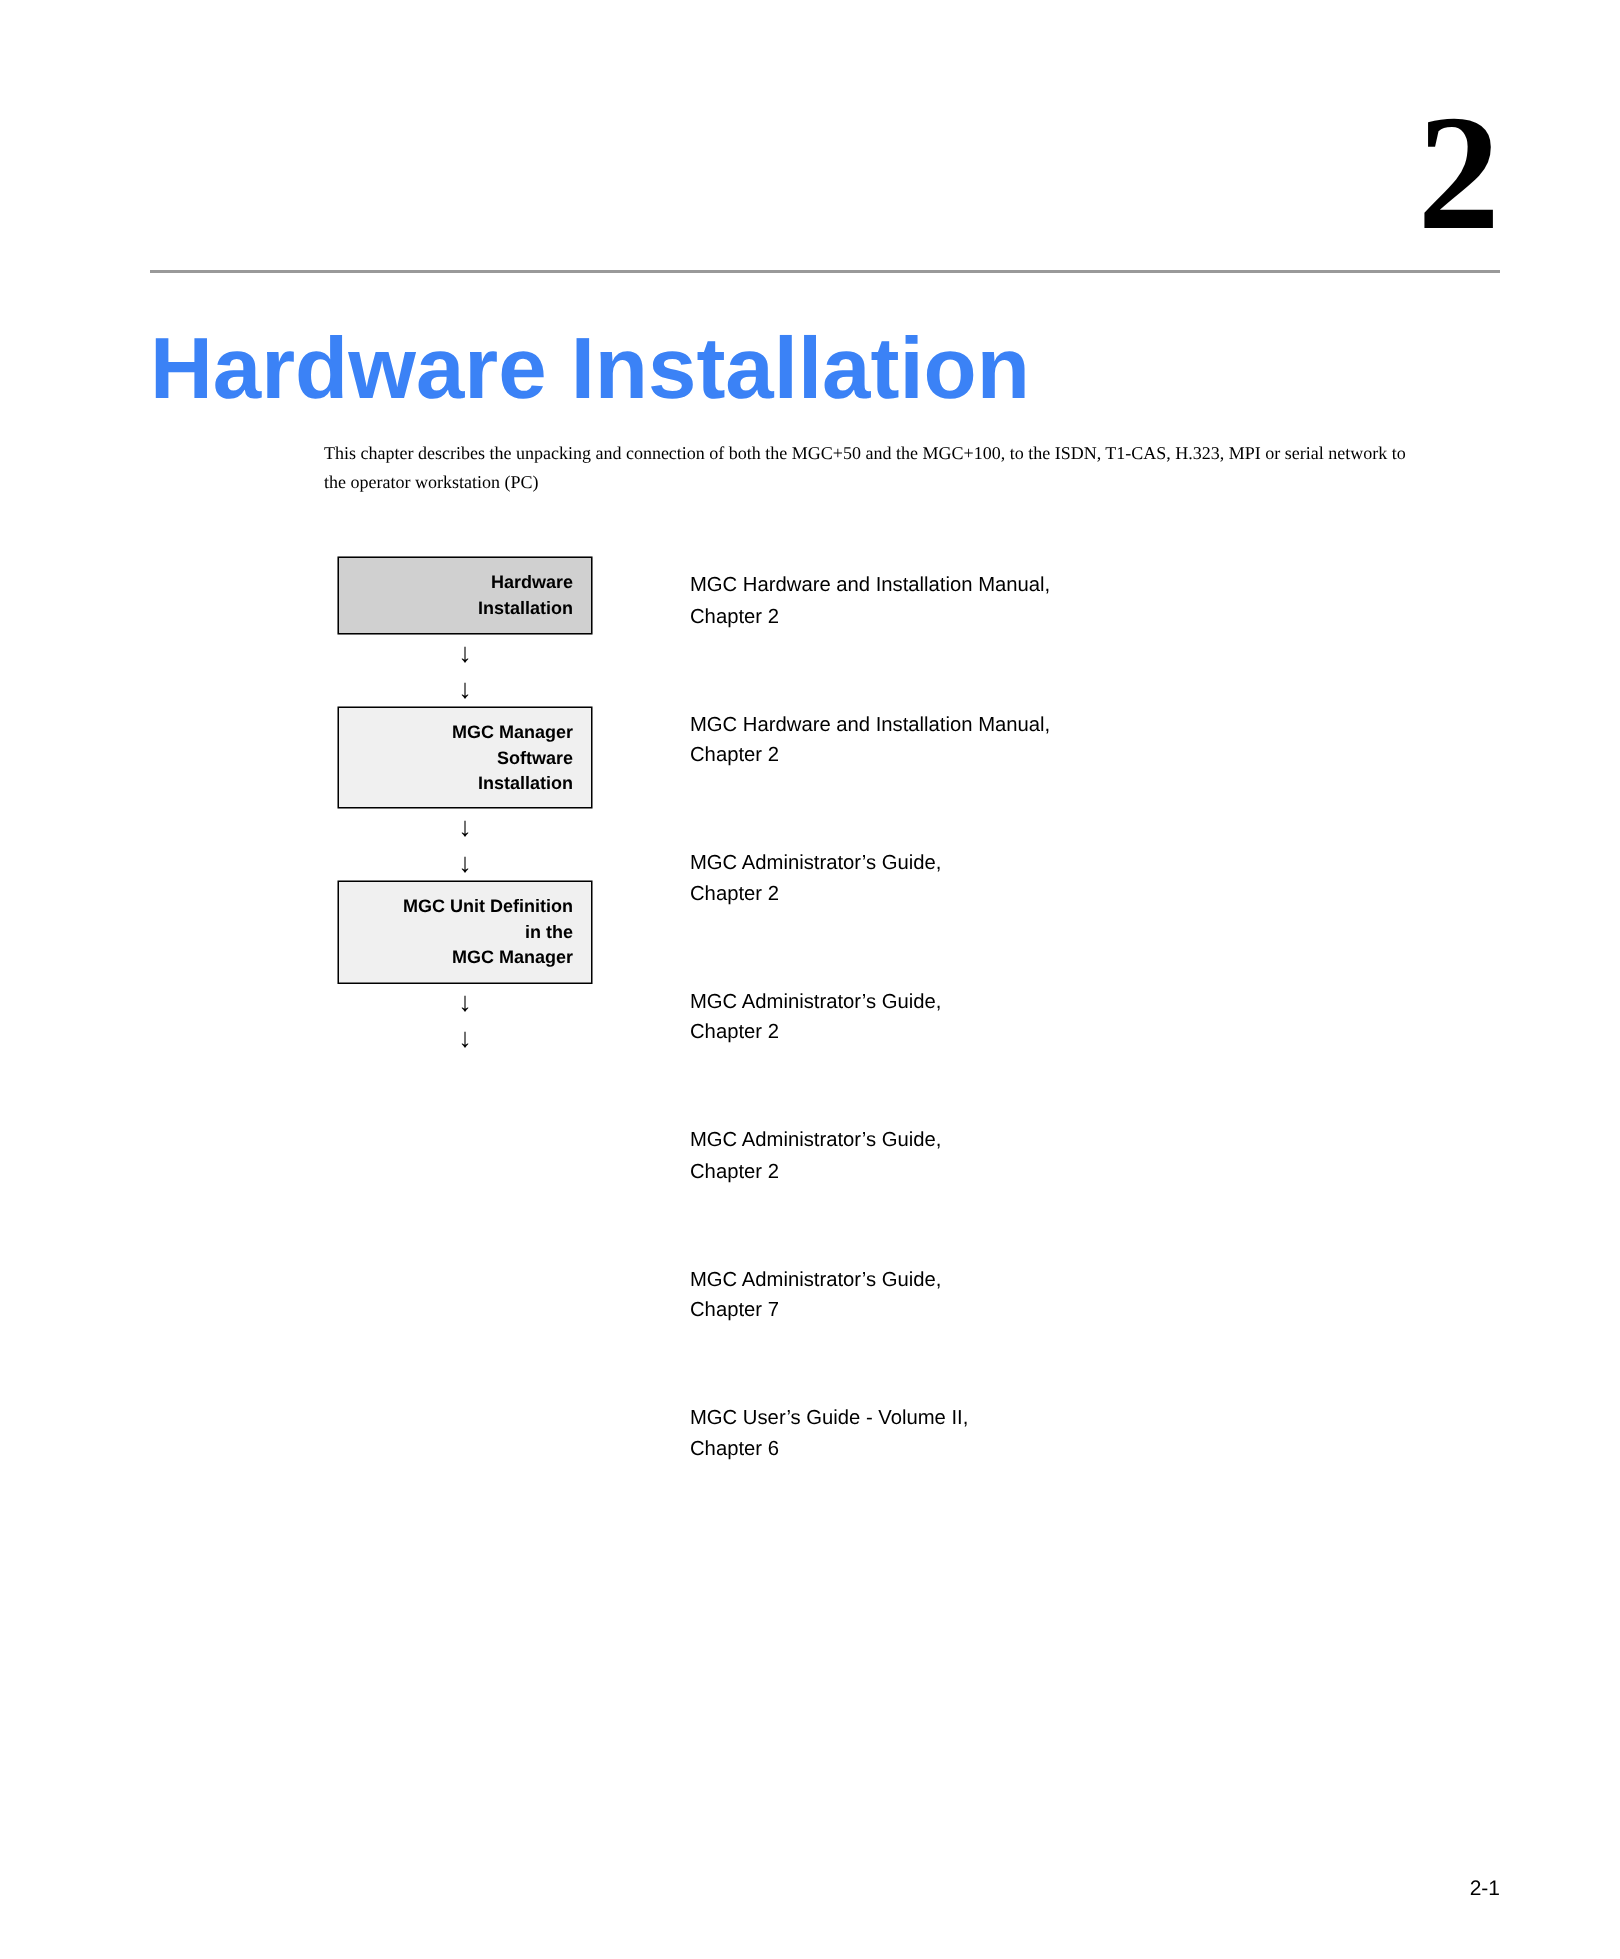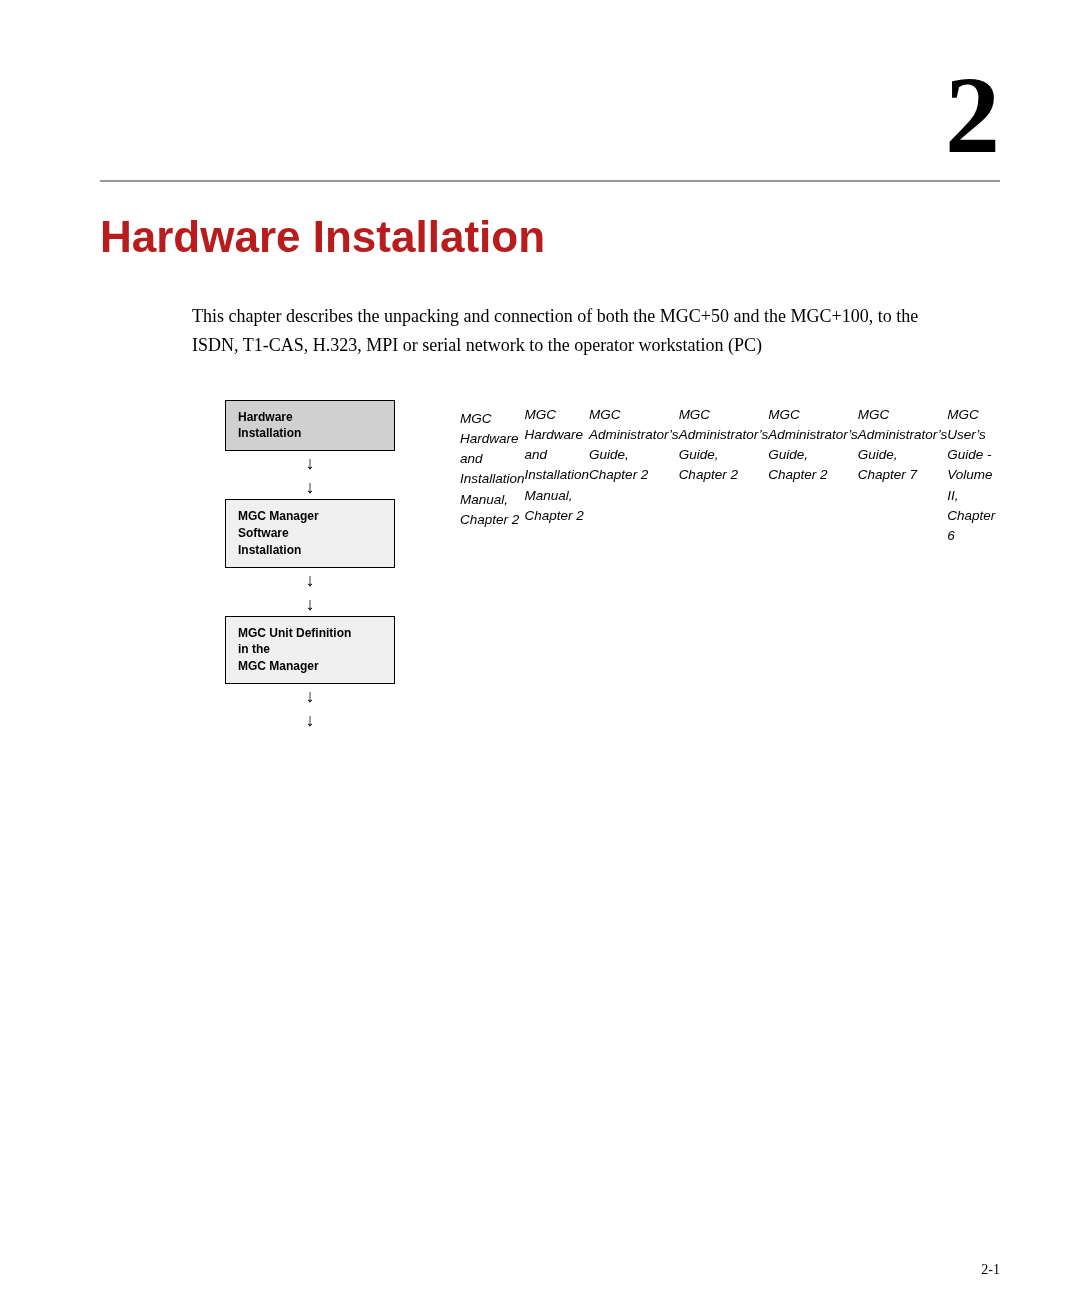--- a/index.html
+++ b/index.html
@@ -30,32 +30,32 @@
       color: #000;
     }
 
     .divider-line {
       border: none;
       border-top: 2px solid #999;
       margin-bottom: 30px;
     }
 
     .chapter-title {
-      font-size: 44px;
-      font-weight: bold;
-      font-family: Arial, sans-serif;
-      margin-bottom: 40px;
-      color: #b91c1c;
+      font-size: 58px;
+      font-weight: bold;
+      font-family: Arial, sans-serif;
+      margin-bottom: 14px;
+      color: #3b82f6;
     }
 
     .intro-text {
-      font-size: 18px;
+      font-size: 12px;
       line-height: 1.6;
       margin-bottom: 40px;
-      margin-left: 92px;
+      margin-left: 116px;
       margin-right: 60px;
       color: #000;
     }
 
     .figure-container {
       display: flex;
       flex-direction: row;
       margin-left: 100px;
       margin-right: 40px;
       margin-bottom: 20px;
@@ -65,21 +65,21 @@
     .flowchart {
       flex: 0 0 220px;
       display: flex;
       flex-direction: column;
       align-items: center;
     }
 
     .flow-box {
       border: 1.5px solid #000;
       padding: 8px 12px;
-      text-align: left;
+      text-align: right;
       font-size: 12px;
       font-family: Arial, sans-serif;
       font-weight: bold;
       width: 170px;
       background: #f0f0f0;
       line-height: 1.4;
     }
 
     .flow-box.first {
       background: #d0d0d0;
@@ -89,48 +89,47 @@
     .flow-arrow {
       font-size: 18px;
       line-height: 1;
       margin: 3px 0;
       color: #000;
     }
 
     .references-column {
       flex: 1;
       display: flex;
-      flex-direction: row;
+      flex-direction: column;
       margin-left: 40px;
       padding-top: 5px;
-      font-style: italic;
     }
 
     .ref-entry {
       font-size: 13.5px;
       font-family: Arial, sans-serif;
       line-height: 1.5;
       color: #000;
     }
 
     .figure-caption {
       font-size: 13px;
       font-style: italic;
       text-align: center;
       margin-top: 15px;
       color: #000;
       font-family: Arial, sans-serif;
     }
 
     .page-number {
       position: absolute;
-      bottom: 28px;
+      bottom: 40px;
       right: 80px;
       font-size: 14px;
-      font-family: Liberation Serif, serif;
+      font-family: Liberation Sans, sans-serif;
       color: #000;
     }
   </style>
 </head>
 <body>
 
 <div class="page-container">
 
   <div class="chapter-number">2</div>
 

